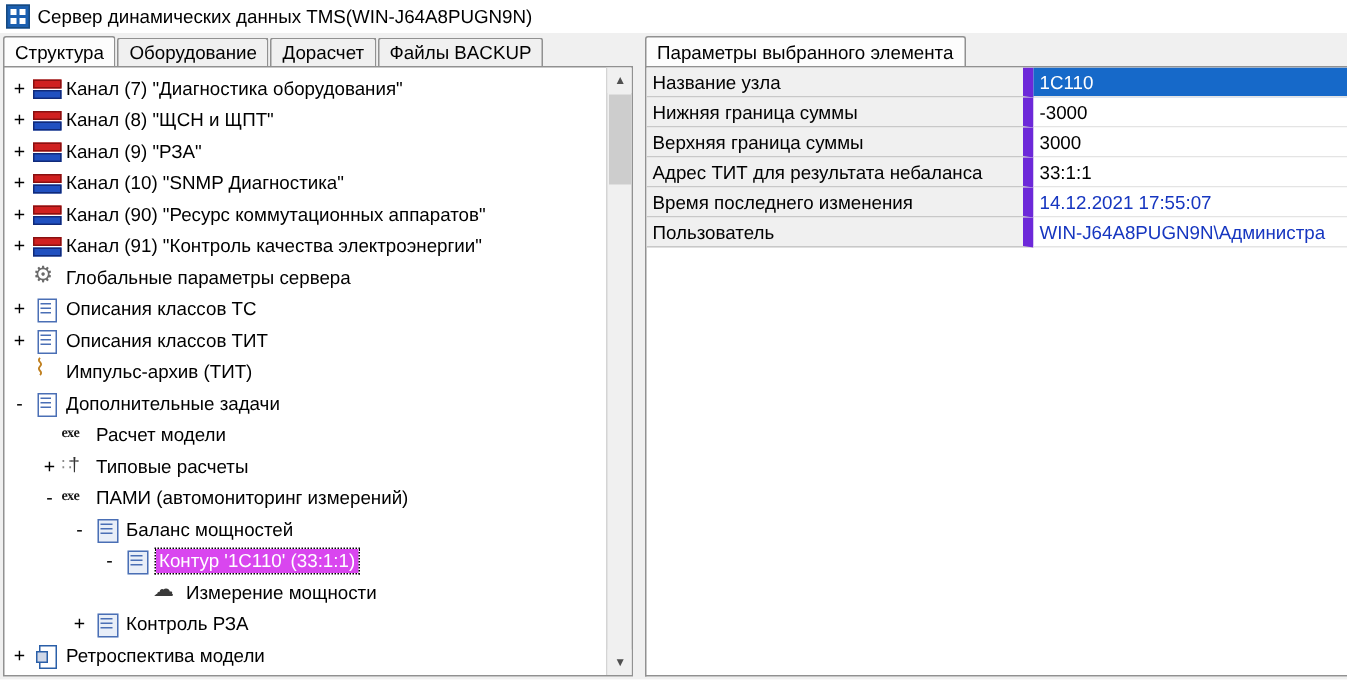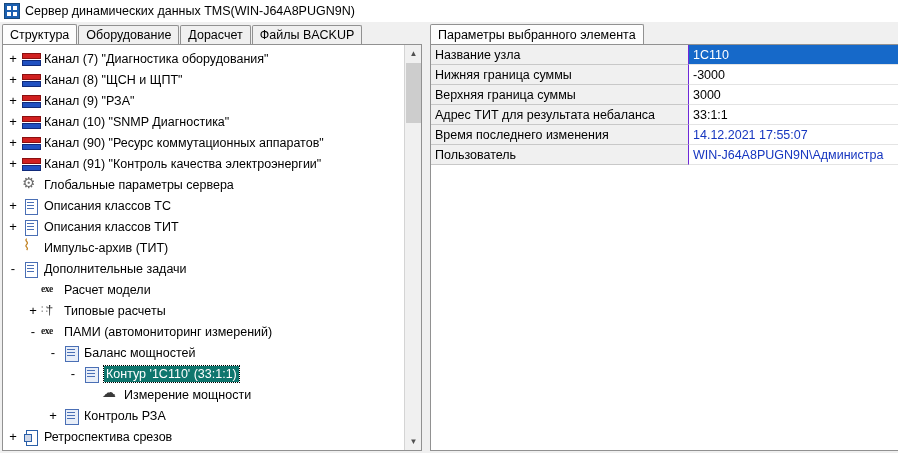--- a/index.html
+++ b/index.html
@@ -55,21 +55,21 @@
     position: relative; height: 21px; display: flex; align-items: center;
     white-space: nowrap;
   }
   .expander {
     width: 16px; height: 21px; flex: none; display: flex; align-items: center; justify-content: center;
     font-size: 13px; color: #000; font-family: "Liberation Sans", sans-serif;
   }
   .nodeicon { width: 20px; height: 18px; flex: none; margin-right: 3px; position: relative; }
   .nodelabel { font-size: 12.5px; }
   .node.selected .nodelabel {
-    background: #0f766e; color: #fff; padding: 1px 2px;
+    background: #d946ef; color: #fff; padding: 1px 2px;
     outline: 1px dotted #000;
   }
 
   
   .ic-channel { }
   .ic-channel::before {
     content: ""; position: absolute; left: 1px; top: 3px; width: 17px; height: 4px;
     background: #d02020; border: 1px solid #8a1010;
   }
   .ic-channel::after {
@@ -144,21 +144,21 @@
   
   .right-pane { position: absolute; left: 430px; top: 24px; width: 468px; height: 427px; }
   .grid-panel {
     position: absolute; left: 0; top: 20px; width: 468px; height: 407px;
     background: #fff; border: 1px solid #919191; border-right: none;
     overflow: hidden;
   }
   .prow { display: flex; height: 20px; align-items: stretch; }
   .pname {
     width: 258px; flex: none; background: #f0f0f0;
-    border-right: 1px solid #6d28d9; border-bottom: 1px solid #c8c8c8;
+    border-right: 7px solid #6d28d9; border-bottom: 1px solid #c8c8c8;
     display: flex; align-items: center; padding-left: 4px; font-size: 12.5px;
   }
   .pval {
     flex: 1; background: #fff; border-bottom: 1px solid #e4e4e4;
     display: flex; align-items: center; padding-left: 4px; font-size: 12.5px; text-align: center;
   }
   .pval.sel { background: #1669c9; color: #fff; }
   .pval.blue { color: #1636c0; }
   .grid-blank { flex: 1; background: #fff; }
 </style>
@@ -275,21 +275,21 @@
             <span class="nodelabel">Измерение мощности</span>
           </div>
           <div class="node" style="padding-left: 40px;">
             <span class="expander">+</span>
             <span class="nodeicon ic-grid"></span>
             <span class="nodelabel">Контроль РЗА</span>
           </div>
           <div class="node" style="padding-left: 0px;">
             <span class="expander">+</span>
             <span class="nodeicon ic-retro"></span>
-            <span class="nodelabel">Ретроспектива срезов</span>
+            <span class="nodelabel">Ретроспектива модели</span>
           </div>
           <div class="node" style="padding-left: 0px;">
             <span class="expander">+</span>
             <span class="nodeicon ic-channel"></span>
             <span class="nodelabel">Канал  (50) "Приём Синком №1"</span>
           </div>
         </div>
       <div class="vscroll">
         <div class="vs-btn vs-up">▲</div>
         <div class="vs-thumb"></div>

